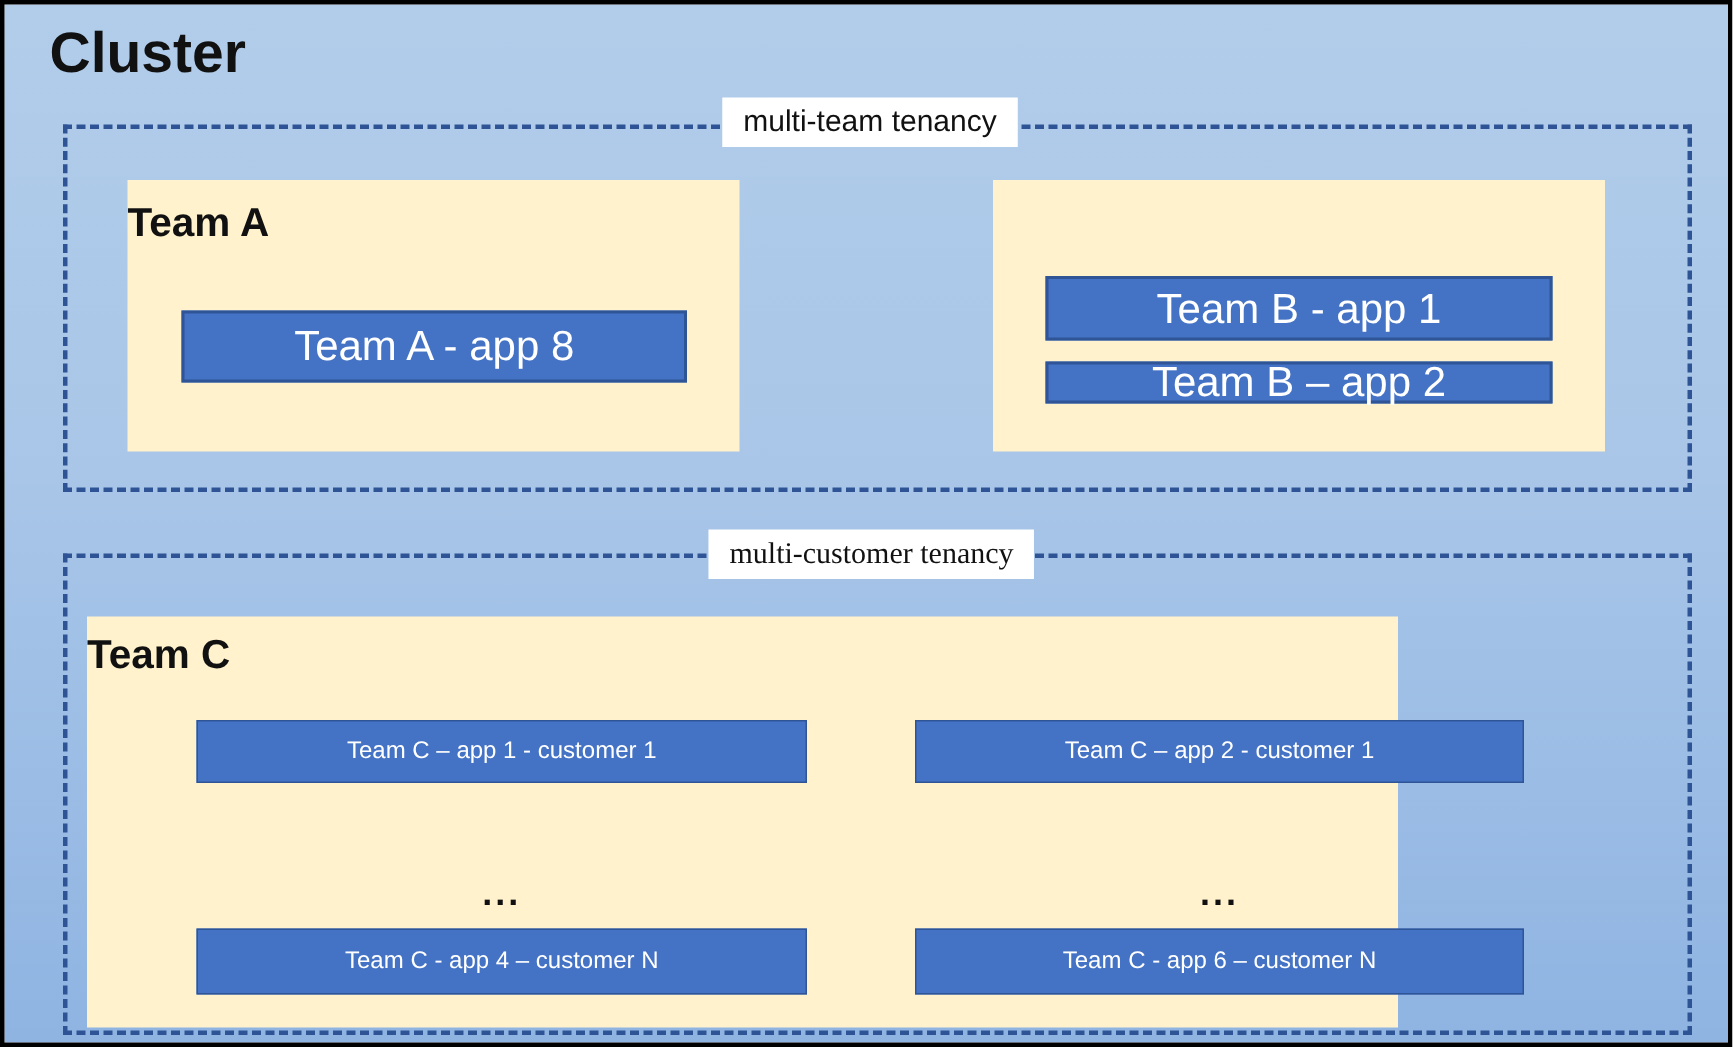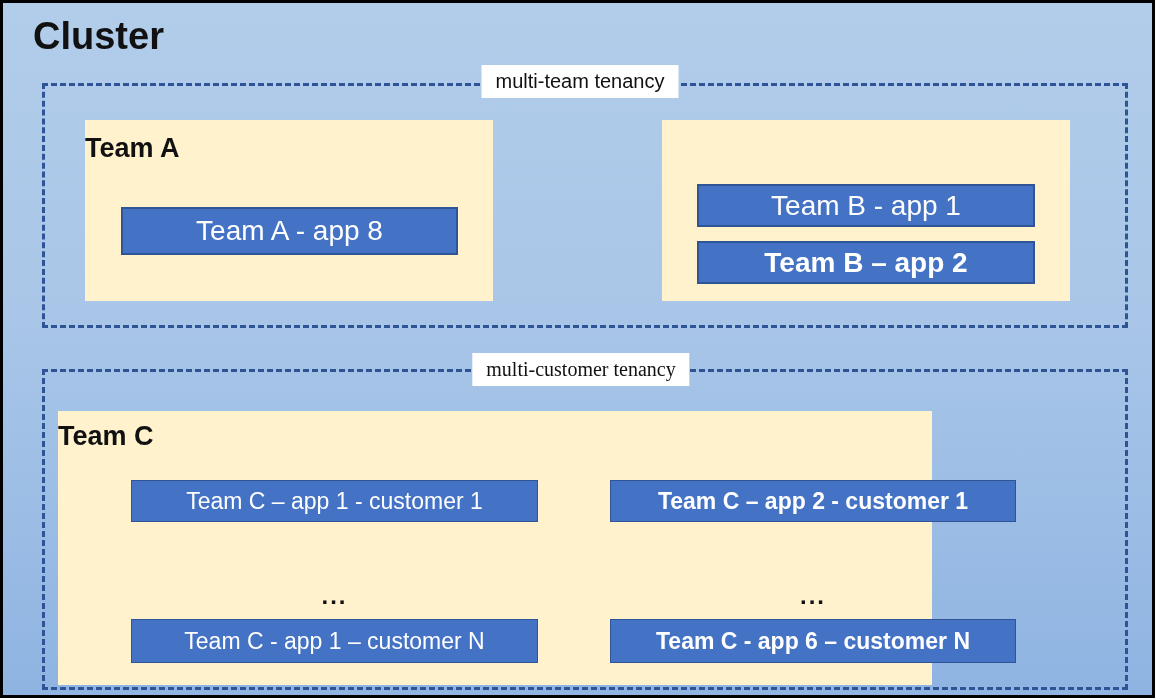--- a/index.html
+++ b/index.html
@@ -40,24 +40,24 @@
   .title-c{top:10px;}
   .app-box{
     position:absolute;box-sizing:border-box;
     background:#4472c4;border:2px solid #2f5597;
     color:#ffffff;text-align:center;
     display:flex;align-items:center;justify-content:center;
     font-size:28px;
   }
   .app-a1{left:36px;top:87px;width:337px;height:48px;}
   .app-b1{left:35px;top:64px;width:338px;height:43px;}
-  .app-b2{left:35px;top:121px;width:338px;height:43px;font-weight:bold;}
-  .app-c{border-width:1.5px;font-size:23px;height:42px;}
+  .app-b2{left:35px;top:121px;width:338px;height:28px;}
+  .app-c{border-width:1.5px;font-size:16px;height:42px;}
   .c-col1{left:73px;width:407px;}
-  .c-col2{left:552px;width:406px;font-weight:bold;}
+  .c-col2{left:552px;width:406px;}
   .c-row1{top:69px;}
   .c-row2{top:125px;}
   .c-rowN{top:208px;height:44px;}
   .ellipsis{
     position:absolute;top:170px;width:100%;text-align:center;
     font-size:24px;font-weight:bold;color:#111;letter-spacing:2px;line-height:30px;
   }
   .ell-col1{left:73px;width:407px;}
   .ell-col2{left:552px;width:406px;}
 </style>
@@ -82,20 +82,20 @@
   </div>
 
   <div class="tenancy-zone zone-multi-customer"></div>
   <div class="zone-label label-2">multi-customer tenancy</div>
 
   <div class="team-box team-c">
     <div class="team-title title-c">Team C</div>
 
     <div class="app-box app-c c-col1 c-row1">Team C – app 1 - customer 1</div>
     <div class="ellipsis ell-col1">...</div>
-    <div class="app-box app-c c-col1 c-rowN">Team C - app 1 – customer N</div>
+    <div class="app-box app-c c-col1 c-rowN">Team C - app 4 – customer N</div>
 
     <div class="app-box app-c c-col2 c-row1">Team C – app 2 - customer 1</div>
     <div class="ellipsis ell-col2">...</div>
     <div class="app-box app-c c-col2 c-rowN">Team C - app 6 – customer N</div>
   </div>
 
 </div>
 
 </body></html>

